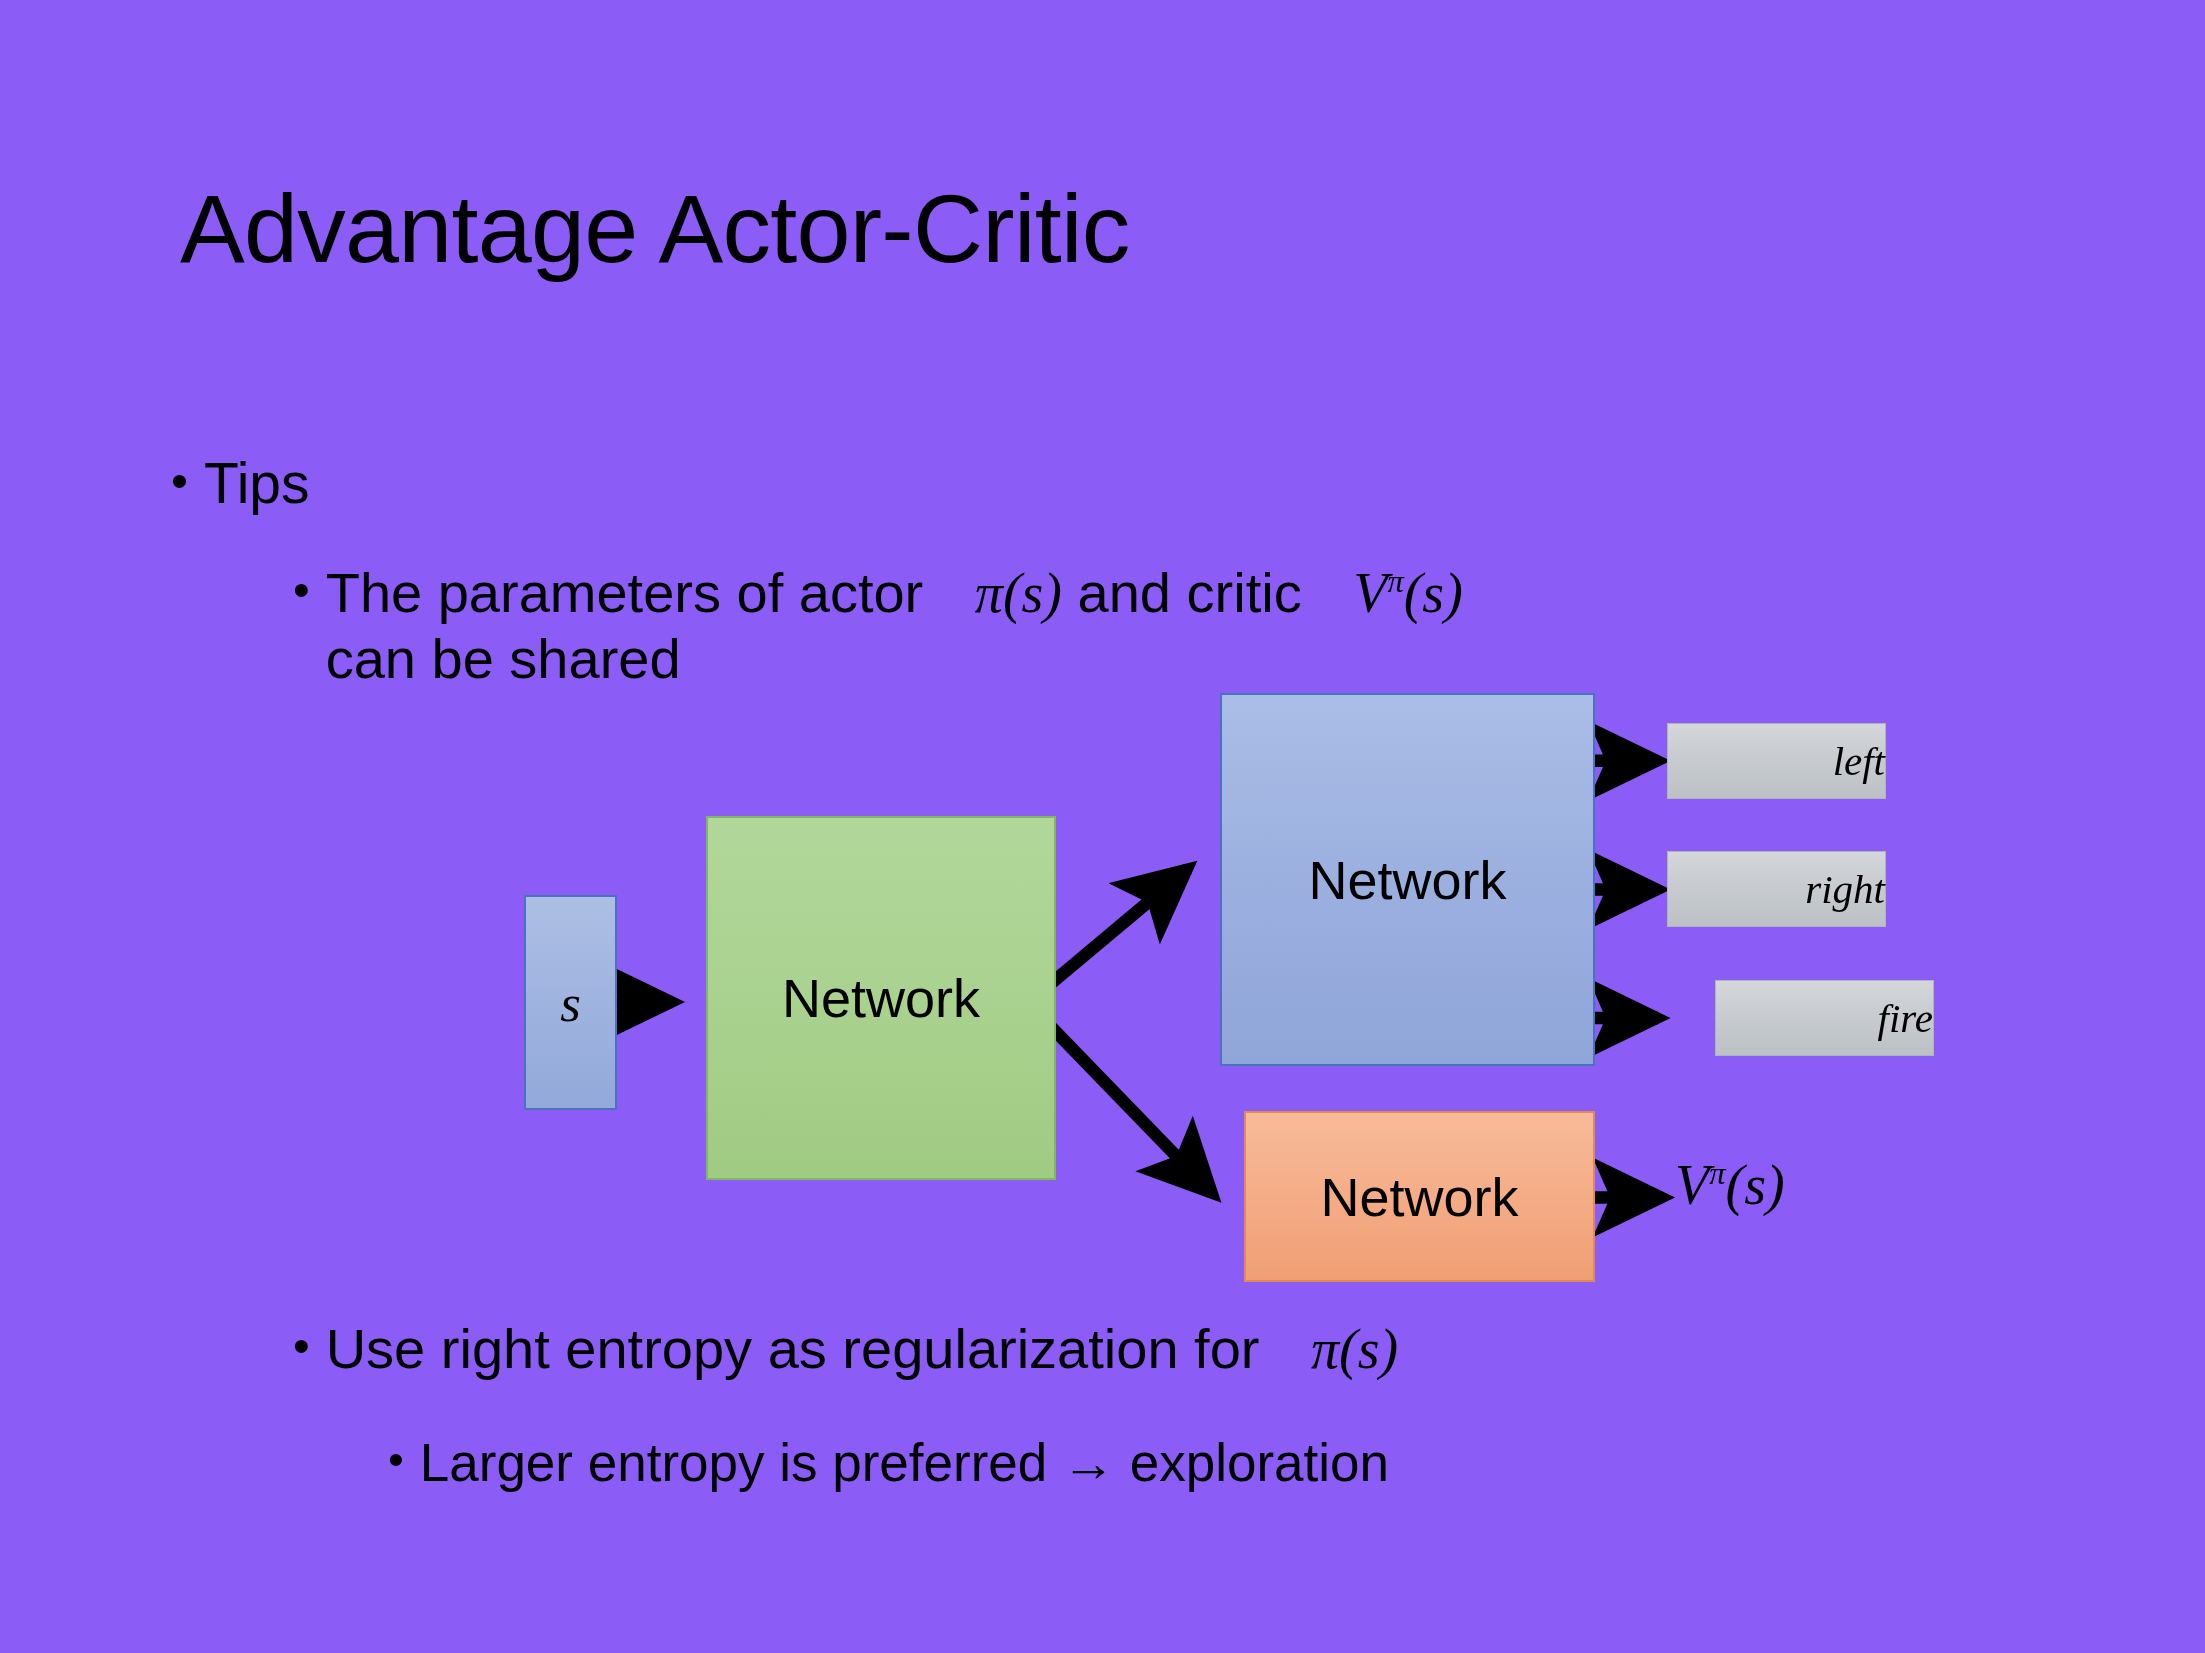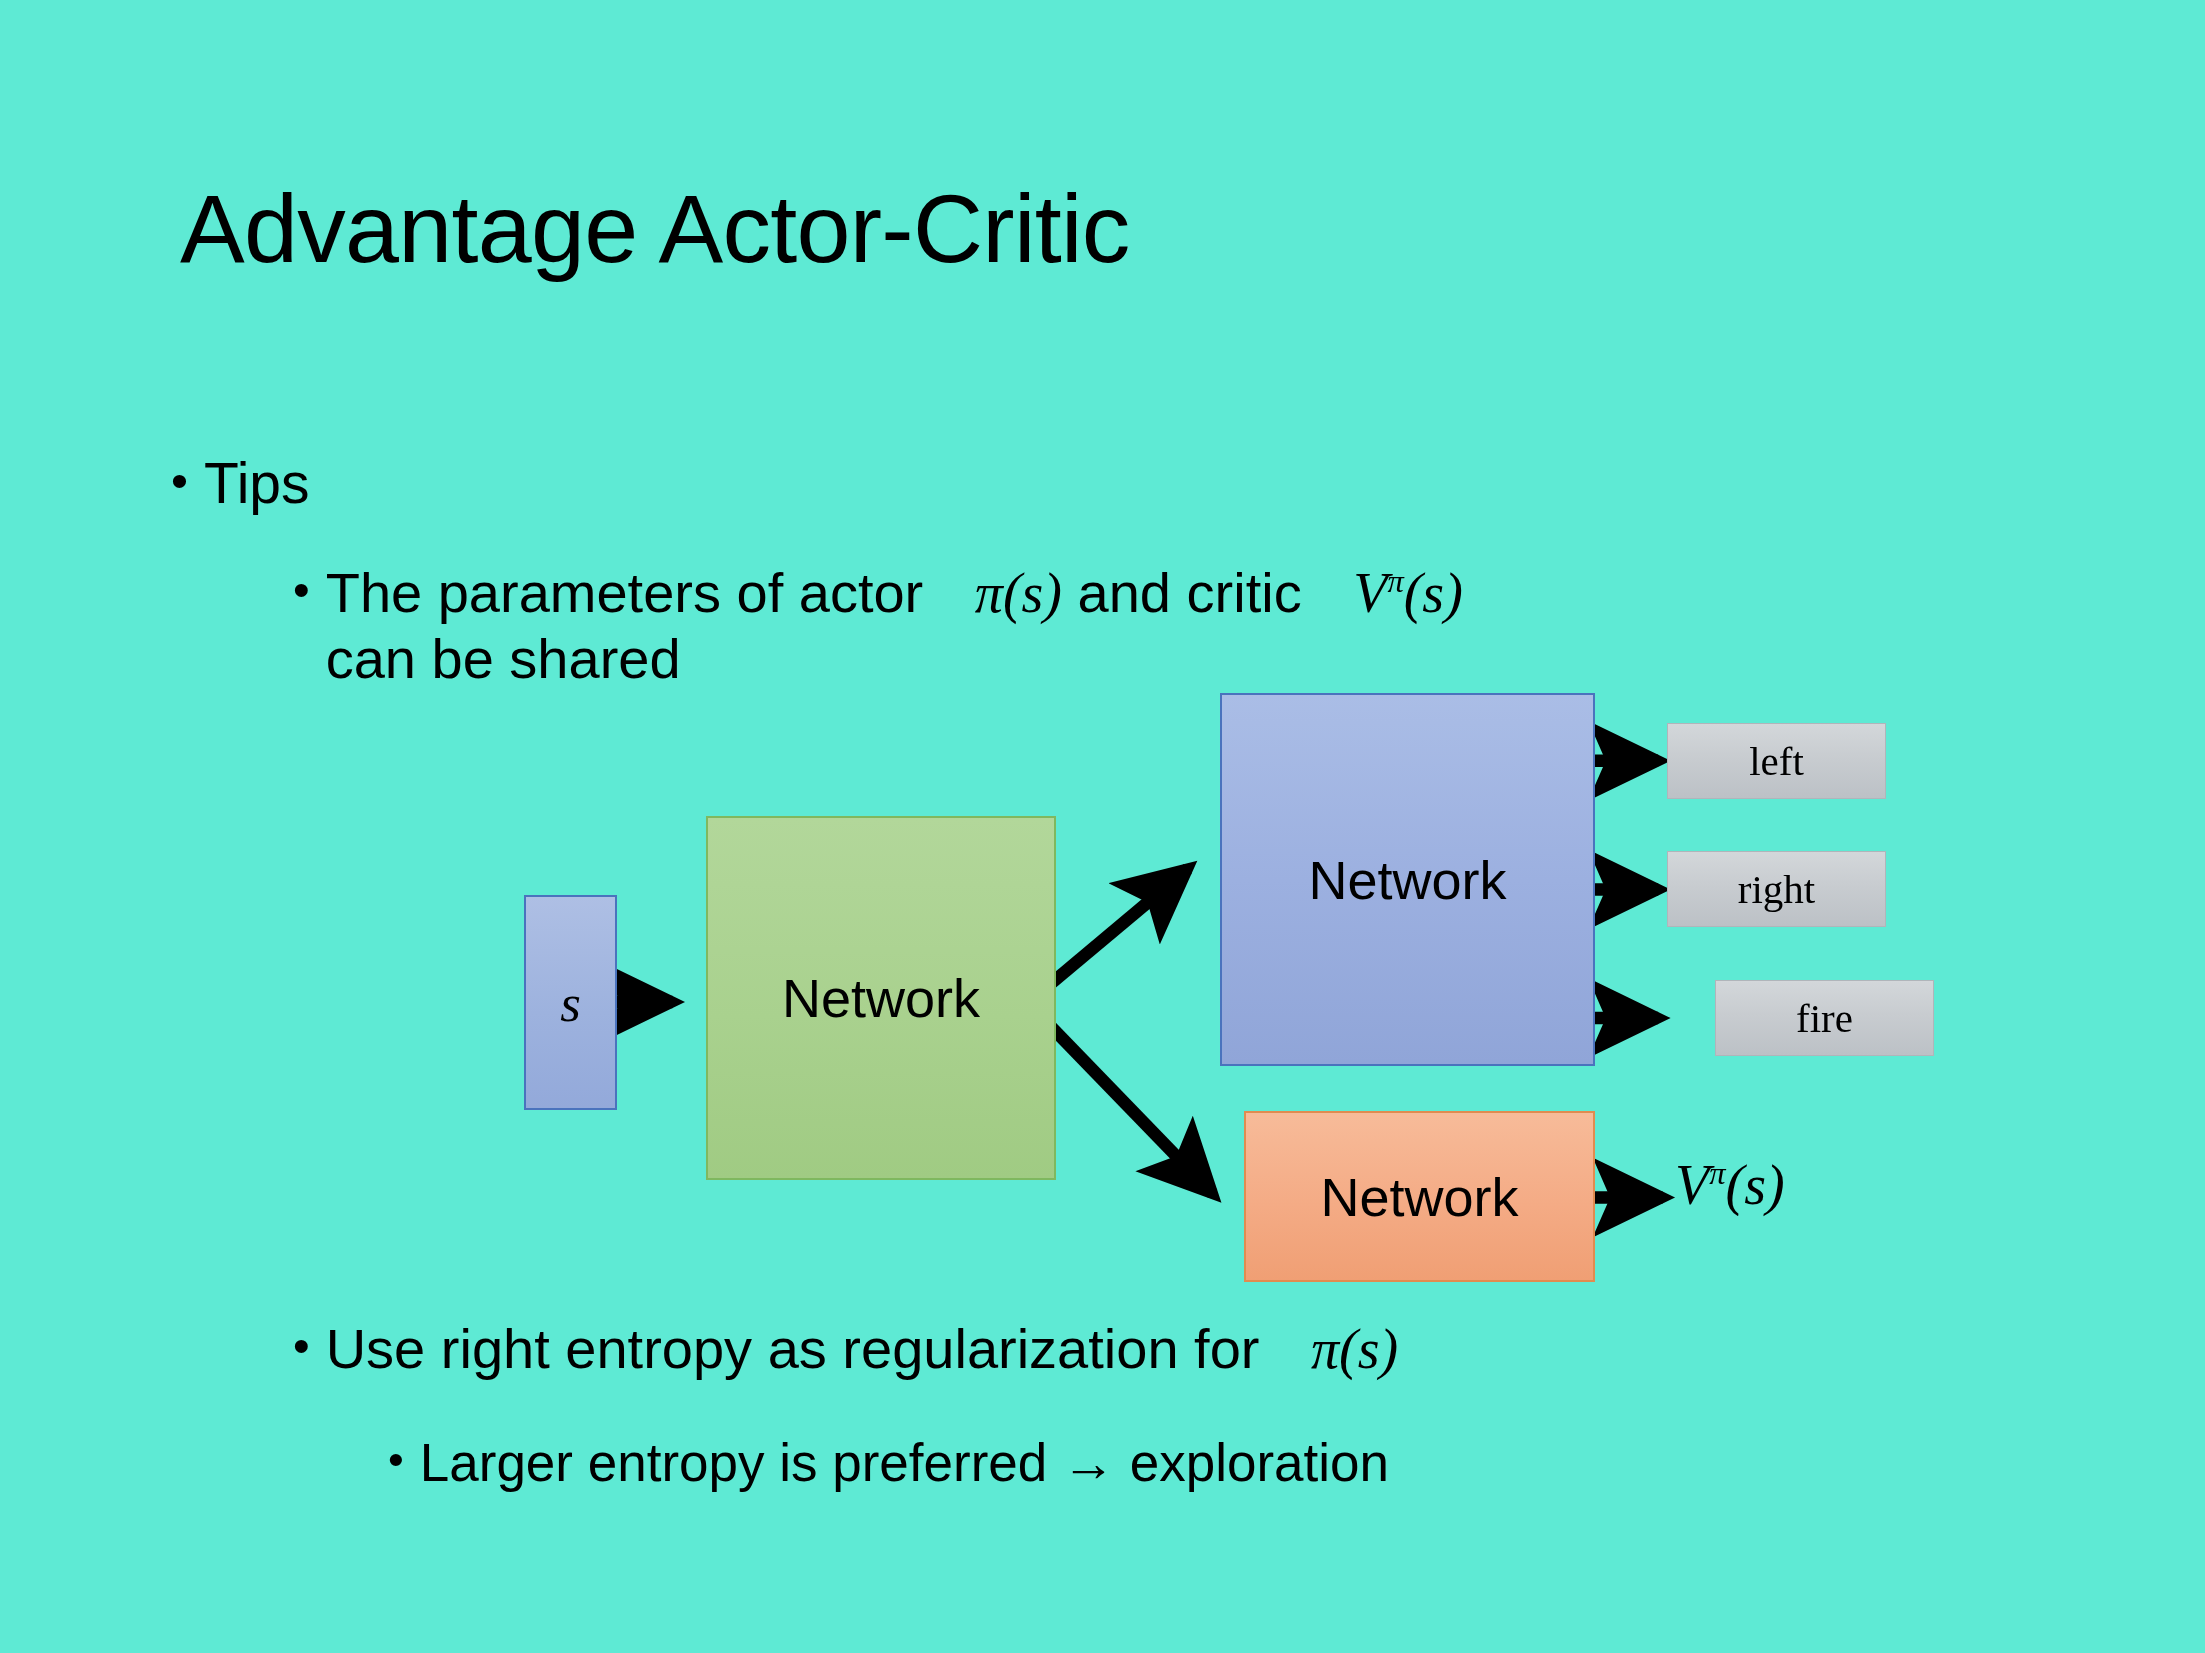--- a/index.html
+++ b/index.html
@@ -4,21 +4,21 @@
 <style>
   html, body {
     margin: 0;
     padding: 0;
     background: #ffffff;
   }
   #slide {
     position: relative;
     width: 2205px;
     height: 1654px;
-    background: #5eead4;
+    background: #8b5cf6;
     overflow: hidden;
     font-family: "Liberation Sans", sans-serif;
     color: #000000;
   }
 
   
   #title {
     position: absolute;
     left: 180px;
     top: 176px;
@@ -141,24 +141,25 @@
   .action-box {
     position: absolute;
     box-sizing: border-box;
     left: 1667px;
     width: 219px;
     height: 76px;
     background: linear-gradient(180deg, #d3d7da 0%, #c8ccd0 45%, #bcc1c6 100%);
     border: 1.5px solid #b0b5ba;
     display: flex;
     align-items: center;
-    justify-content: center;
+    justify-content: flex-end;
     font-family: "Liberation Serif", serif;
     font-size: 41px;
     color: #000000;
+    font-style: italic;
   }
   #act-left  { top: 723px; }
   #act-right { top: 851px; }
   #act-fire  { top: 980px; margin-left: 48px; }
 
   
   #critic-out {
     position: absolute;
     left: 1675px;
     top: 1153px;

